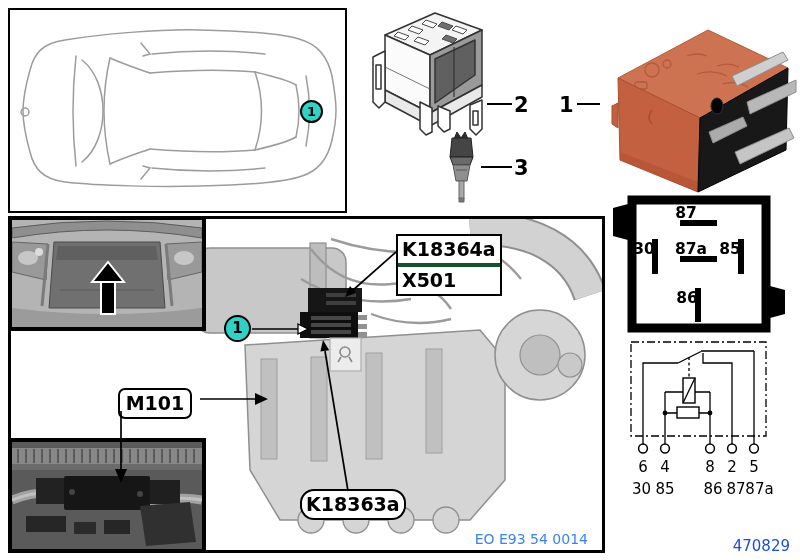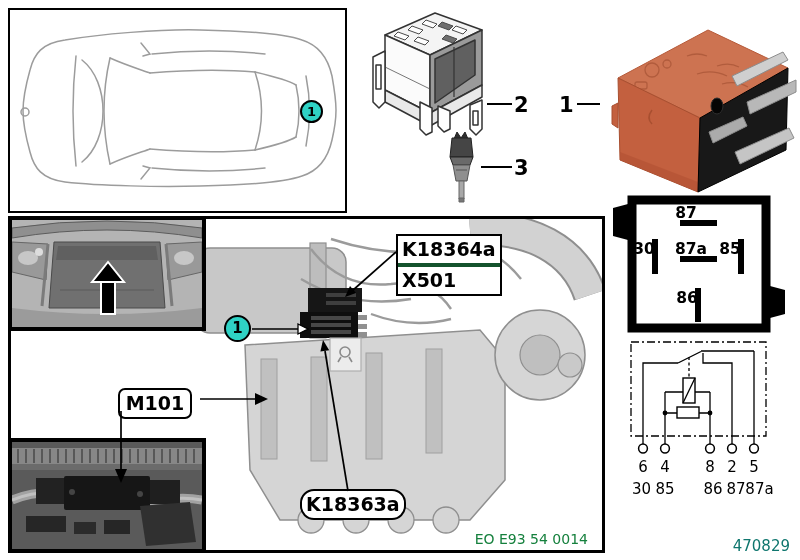--- a/index.html
+++ b/index.html
@@ -29,22 +29,22 @@
   .inset-top{left:-3px;top:-3px;width:190px;height:107px;}
   .inset-bottom{left:-3px;top:219px;width:190px;height:107px;}
 
   .part-label{position:absolute;border:2px solid #000;background:#fff;z-index:25;}
   .part-label-row{padding:3px 4px;font-weight:bold;font-size:19px;line-height:21px;white-space:nowrap;}
   .part-label-row + .part-label-row{border-top:4px solid #14532d;}
   .label-top{left:385px;top:15px;min-width:86px;}
   .label-bottom{left:289px;top:270px;min-width:86px;border-radius:14px;}
   .label-module{left:107px;top:169px;min-width:70px;text-align:center;border-radius:7px;}
 
-  .drawing-code{position:absolute;right:14px;bottom:3px;font-size:14px;color:#15803d;z-index:26;}
-  .doc-number{left:715px;top:537px;width:75px;text-align:right;font-size:15px;color:#0f766e;}
+  .drawing-code{position:absolute;right:14px;bottom:3px;font-size:14px;color:#3b82f6;z-index:26;}
+  .doc-number{left:715px;top:537px;width:75px;text-align:right;font-size:15px;color:#1d4ed8;}
 
   .overlay{left:0;top:0;width:800px;height:560px;z-index:40;pointer-events:none;}
 </style>
 </head>
 <body>
 
 <div class="abs car-box">
   <svg width="335" height="201" viewBox="0 0 335 201">
     <g fill="none" stroke="#9c9c9c" stroke-width="1.5" stroke-linecap="round">
       <path d="M55,30 C32,33 24,44 20,60 C15,78 13,90 13,101 C13,112 15,124 20,142 C24,158 32,169 55,172

